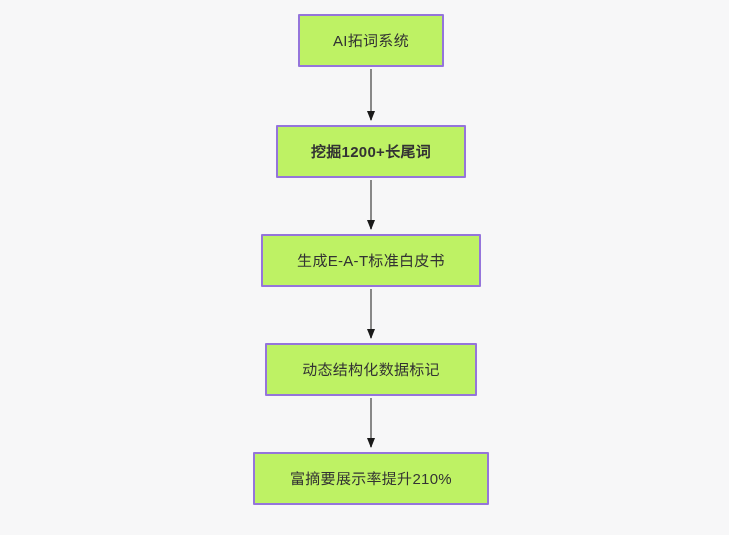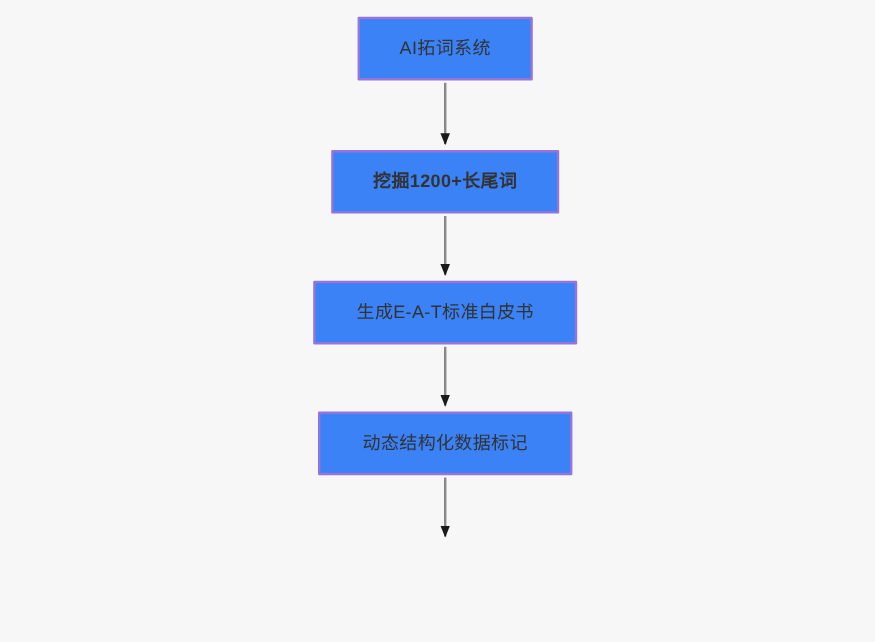--- a/index.html
+++ b/index.html
@@ -29,21 +29,21 @@
     width: 729px;
     height: 535px;
     z-index: 1;
   }
 
   
   .node {
     position: absolute;
     box-sizing: border-box;
     height: 53px;
-    background: #3b82f6;
+    background: #bef264;
     border: 2px solid #9575db;
     border-radius: 1px;
     display: flex;
     align-items: center;
     justify-content: center;
     z-index: 2;
   }
 
   .node-label {
     font-size: 15px;
@@ -91,14 +91,17 @@
   </div>
 
   <div class="node" id="node-3">
     <span class="node-label">生成E-A-T标准白皮书</span>
   </div>
 
   <div class="node" id="node-4">
     <span class="node-label">动态结构化数据标记</span>
   </div>
 
+  <div class="node" id="node-5">
+    <span class="node-label">富摘要展示率提升210%</span>
+  </div>
 
 </div>
 
 </body></html>

